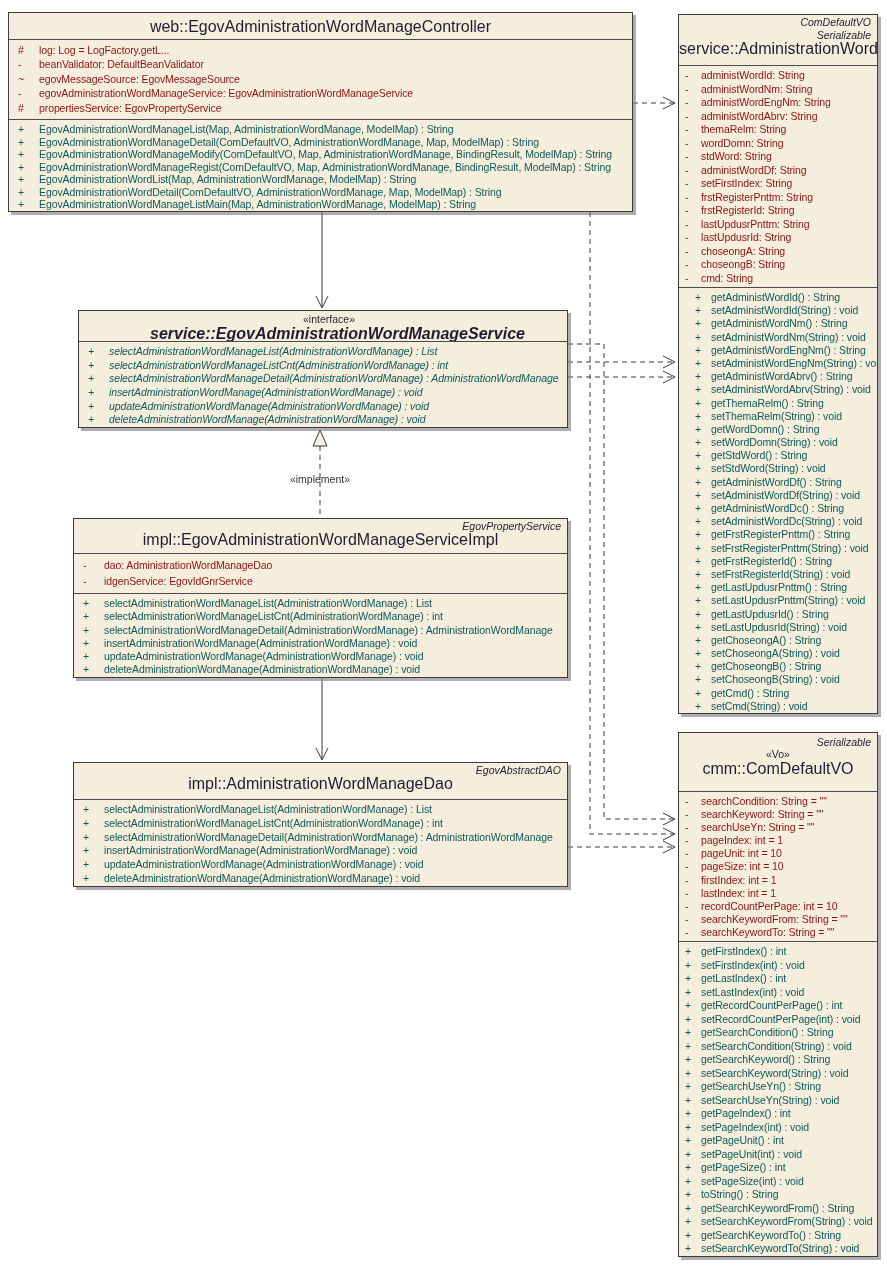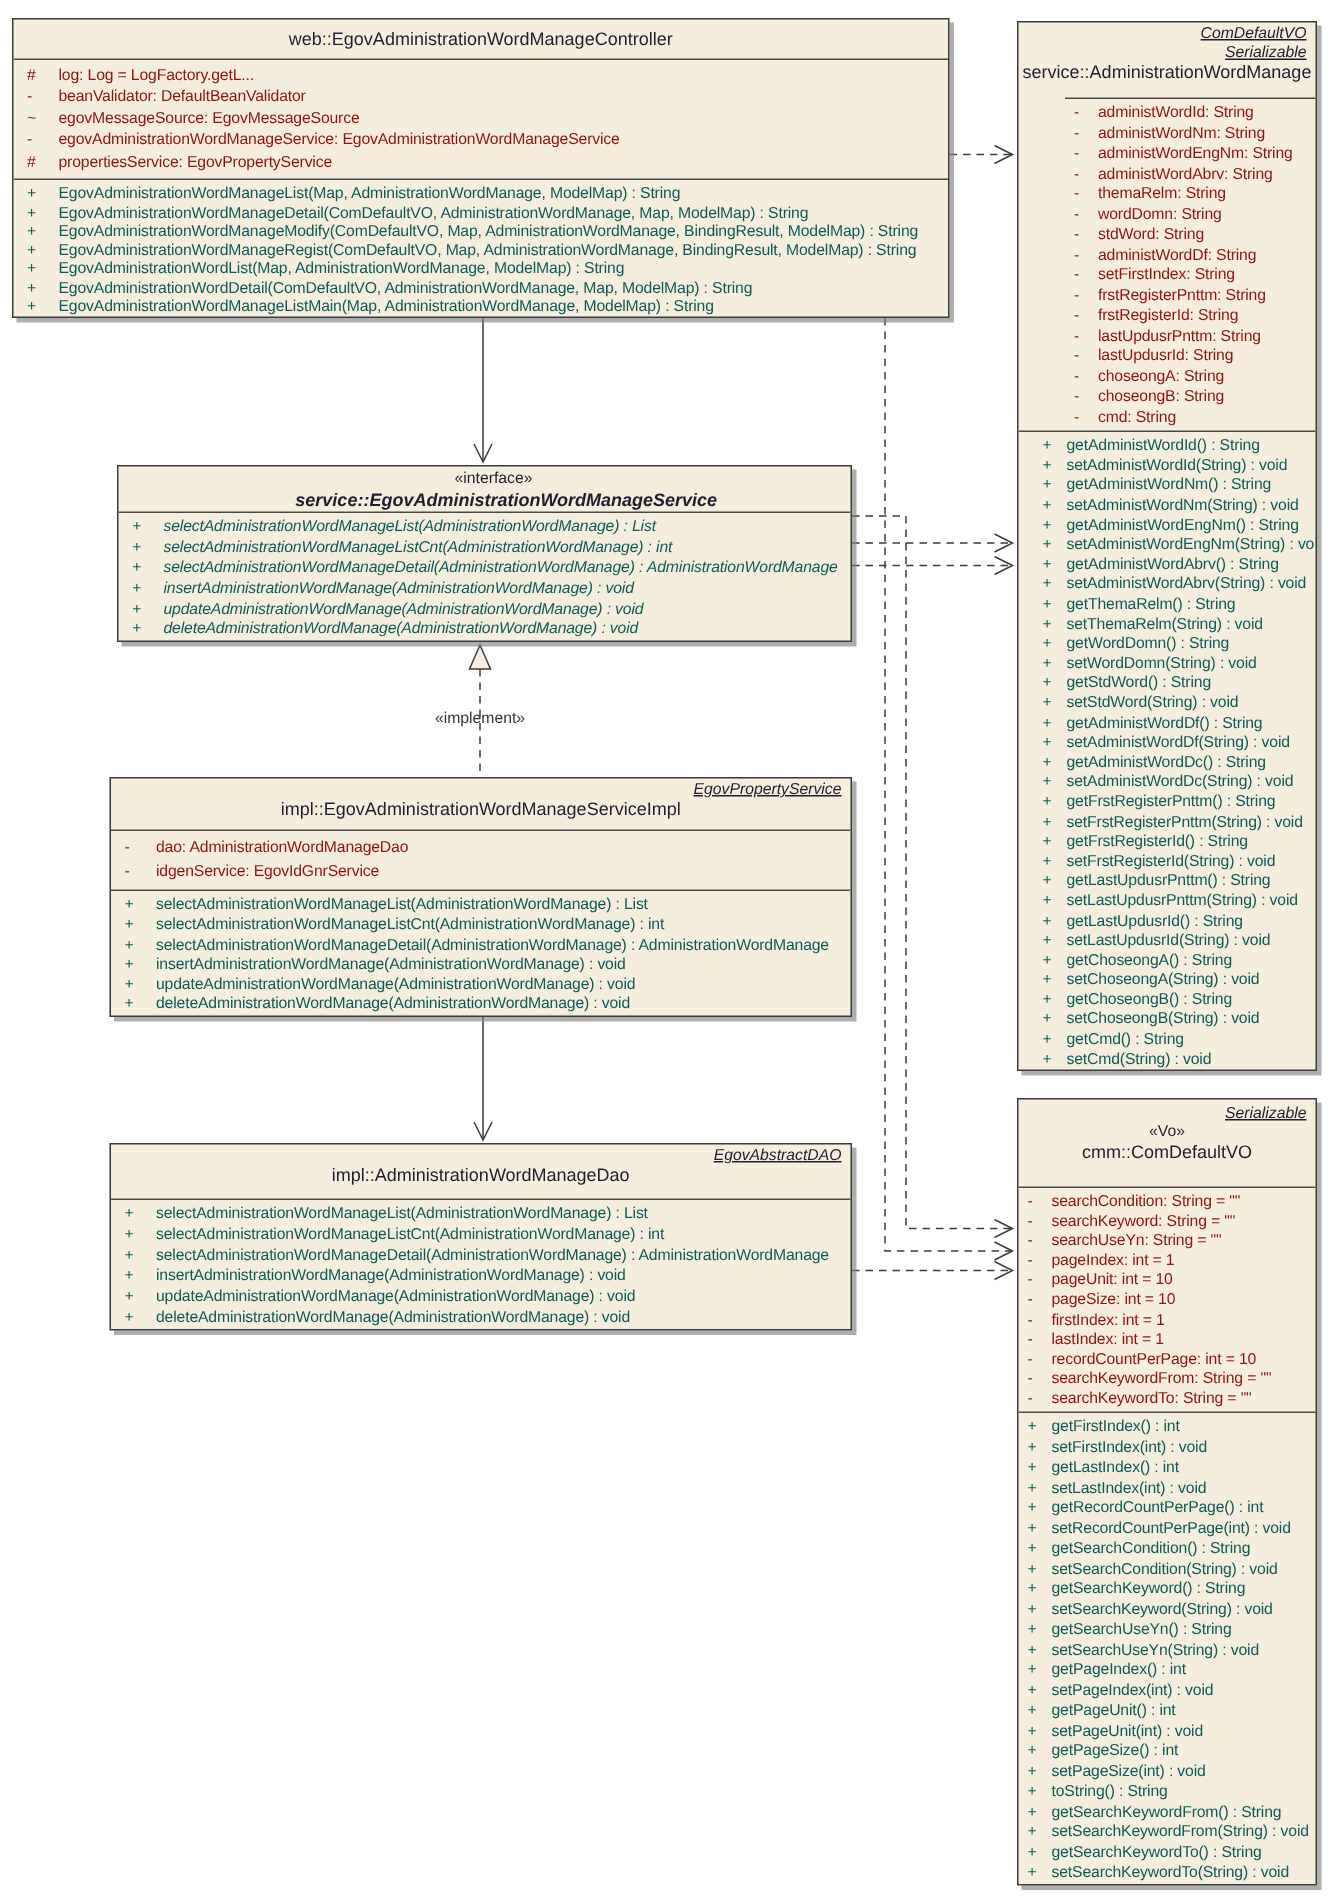--- a/index.html
+++ b/index.html
@@ -3,23 +3,23 @@
 <meta charset="utf-8">
 <style>
   html,body{margin:0;padding:0;background:#ffffff;}
   #canvas{position:relative;width:887px;height:1265px;background:#ffffff;overflow:hidden;
           font-family:"Liberation Sans",sans-serif;}
   #wires{position:absolute;left:0;top:0;z-index:0;}
 
   .uml-box{position:absolute;box-sizing:border-box;background:#F5EEDC;border:1px solid #3b3b3b;
            box-shadow:3px 3px 0 rgba(130,130,130,0.65);z-index:1;overflow:hidden;}
   .hdr{box-sizing:border-box;overflow:hidden;}
-  .anno{font-size:10.5px;font-style:italic;color:#1e1e30;text-align:right;padding:1px 6px 0 0;line-height:12px;text-decoration:underline;}
+  .anno{font-size:10.5px;font-style:italic;color:#1e1e30;text-align:right;padding:1px 6px 0 0;line-height:12px;}
   .stereo{font-size:10.5px;color:#1e1e30;text-align:center;line-height:13px;}
-  .title{font-size:12px;color:#1e1e30;text-align:center;line-height:15px;white-space:nowrap;}
+  .title{font-size:16px;color:#1e1e30;text-align:center;line-height:15px;white-space:nowrap;}
   .box-interface .title{font-weight:bold;font-style:italic;padding-left:17px;}
   .sec{box-sizing:border-box;border-top:1px solid #4a4a4a;padding-top:3px;overflow:hidden;}
   .m-row{white-space:nowrap;overflow:hidden;}
   .vis{display:inline-block;box-sizing:border-box;}
   .wide .vis{padding-left:9px;width:30px;}
   .nar  .vis{padding-left:6px;width:22px;}
   .mtxt{letter-spacing:-0.1px;}
   .wide .m-row{font-size:10.5px;}
   .nar  .m-row{font-size:10.5px;}
   .attrs .vis,.attrs .mtxt{color:#8F1212;}
@@ -34,21 +34,21 @@
   .box-interface .ops{height:88px;} .box-interface .ops .m-row{height:13.7px;line-height:13.7px;}
 
   .box-impl .hdr{height:34px;}
   .box-impl .attrs{height:40px;padding-top:4px;} .box-impl .attrs .m-row{height:15.5px;line-height:15.5px;}
   .box-impl .ops{height:86px;} .box-impl .ops .m-row{height:13.3px;line-height:13.3px;}
 
   .box-dao .hdr{height:36px;}
   .box-dao .ops{height:89px;} .box-dao .ops .m-row{height:13.8px;line-height:13.8px;}
 
   .box-admwm .hdr{height:50px;}
-  .box-admwm .attrs{height:222px;margin-left:31px;} .box-admwm .attrs .m-row{height:13.5px;line-height:13.5px;}
+  .box-admwm .attrs{height:222px;} .box-admwm .attrs .m-row{height:13.5px;line-height:13.5px;}
   .box-admwm .ops{height:428px;padding-left:10px;}  .box-admwm .ops .m-row{height:13.2px;line-height:13.2px;}
 
   .box-vo .hdr{height:58px;padding-top:2px;}
   .box-vo .attrs{height:150px;} .box-vo .attrs .m-row{height:13.1px;line-height:13.1px;}
   .box-vo .ops{height:317px;}   .box-vo .ops .m-row{height:13.5px;line-height:13.5px;}
 
   .wire{stroke:#3b3b3b;stroke-width:1;fill:none;}
   .dash{stroke-dasharray:5,4;}
   .tri{fill:#F5EEDC;stroke:#3b3b3b;stroke-width:1;}
   #implement-label{position:absolute;left:270px;top:473px;width:100px;text-align:center;

